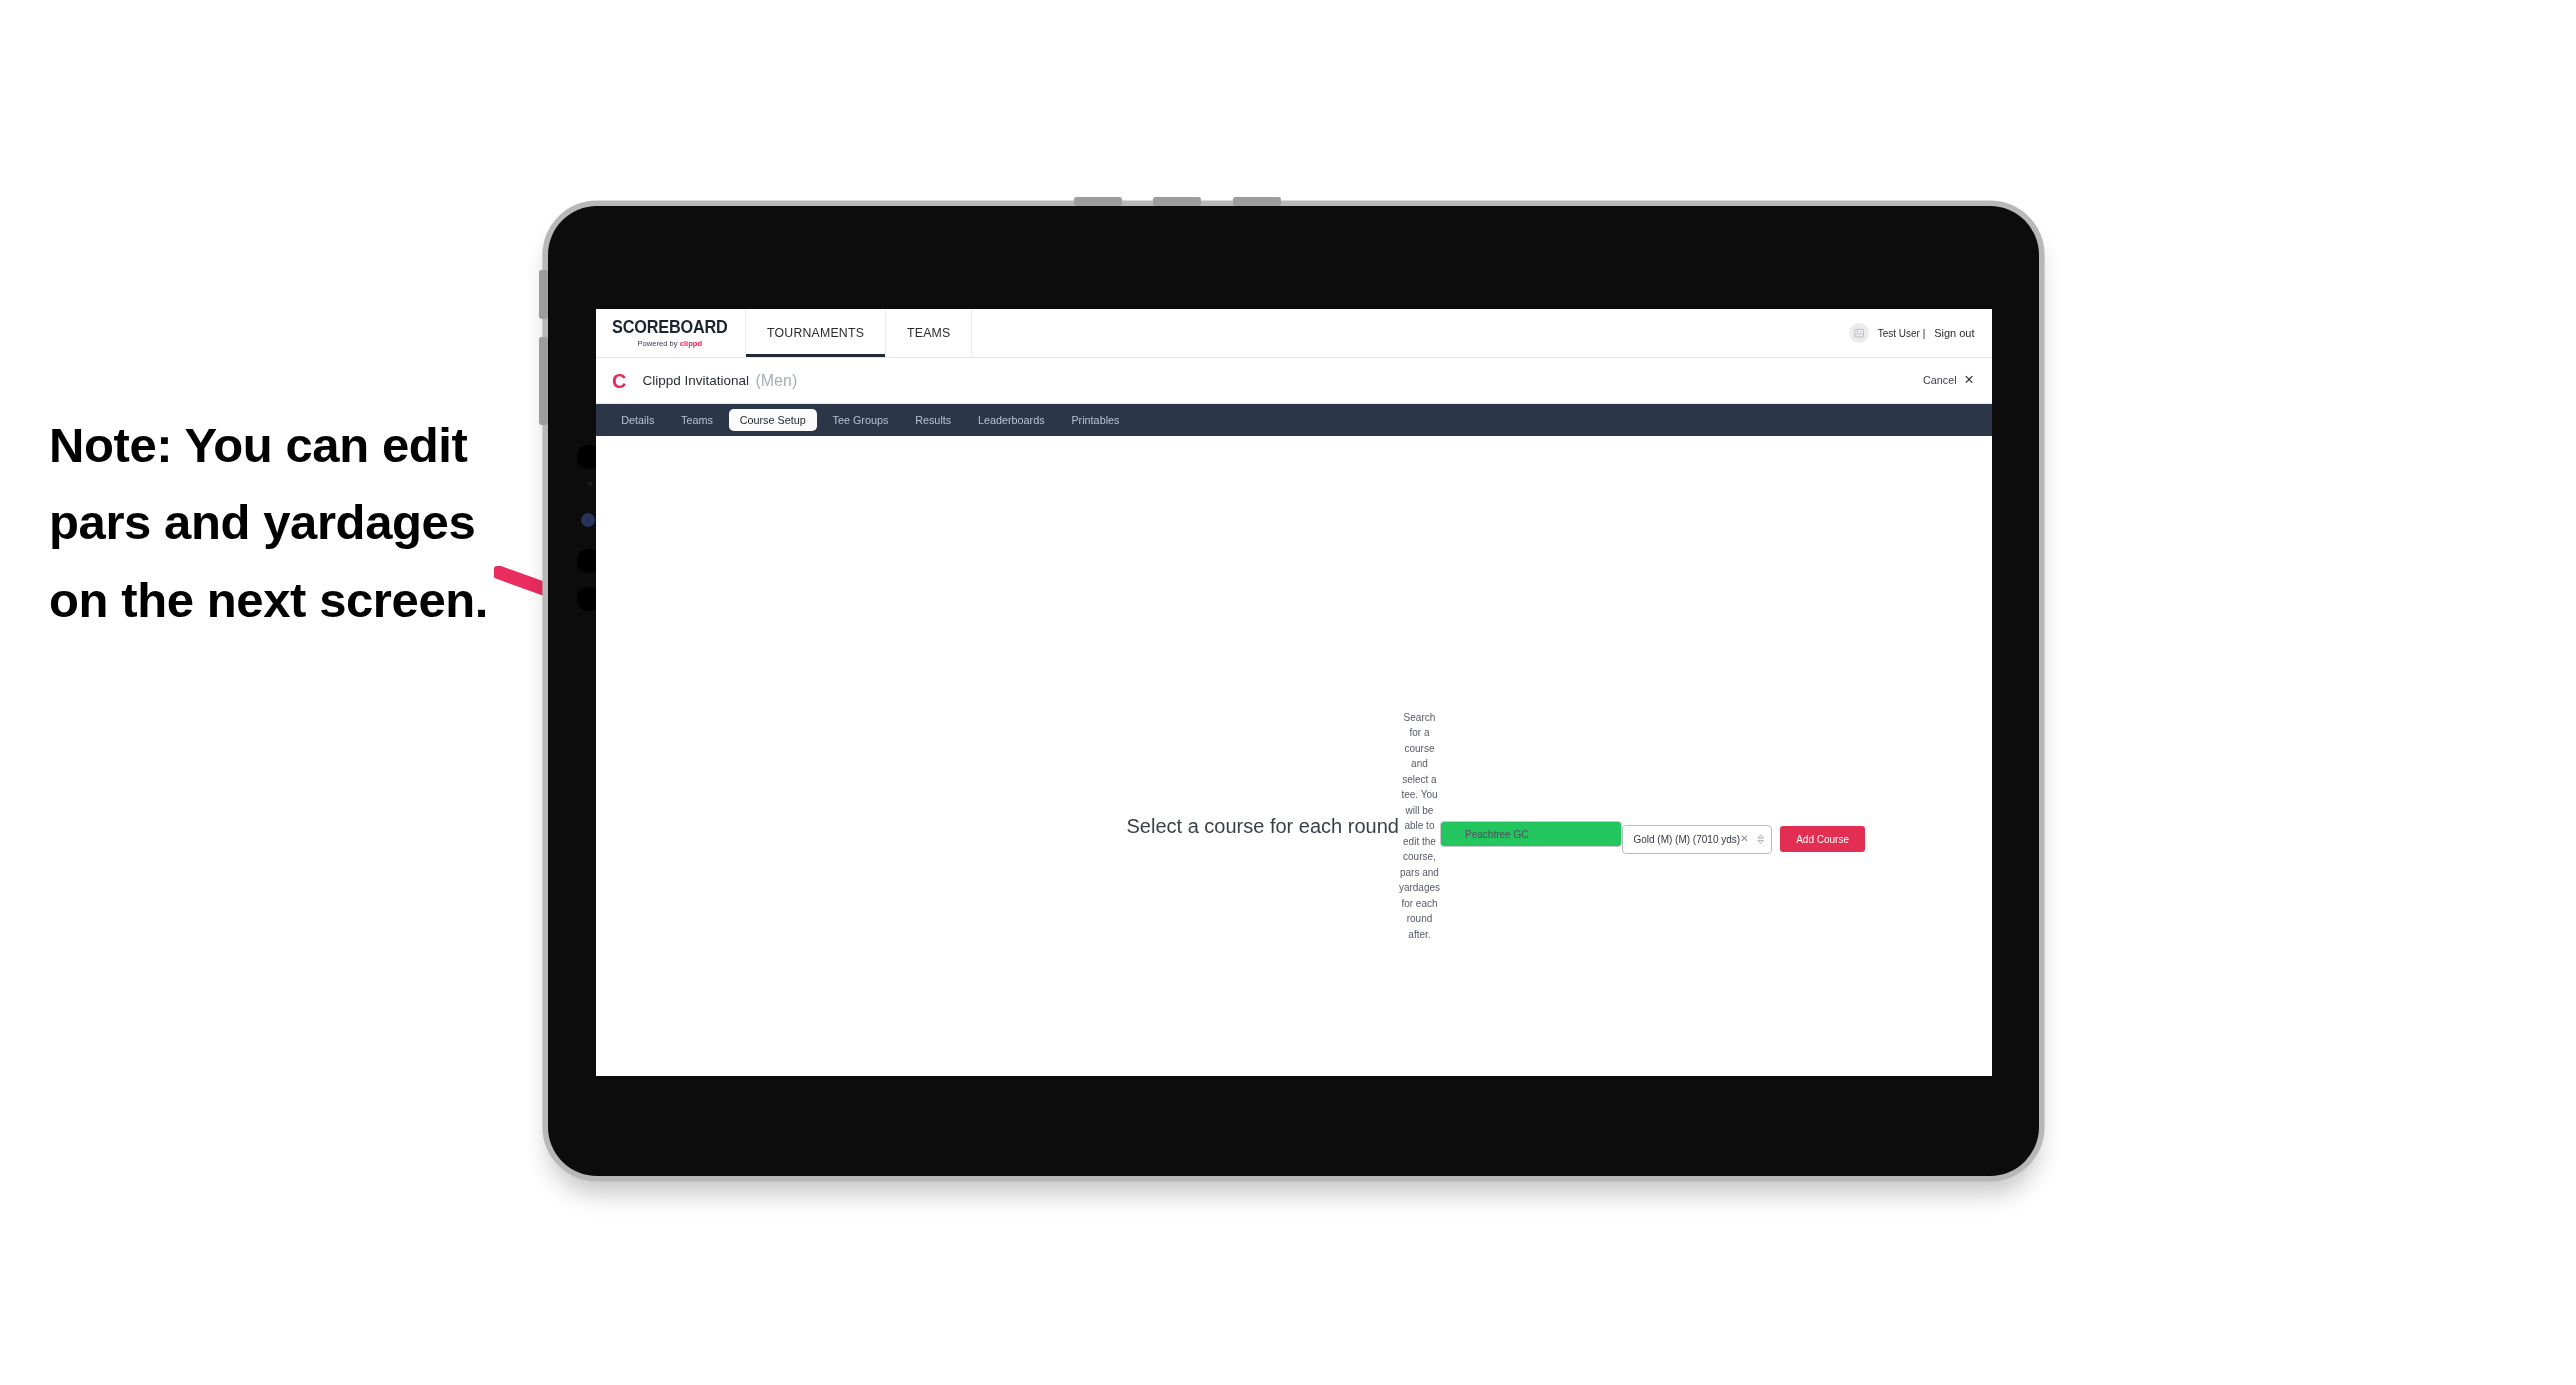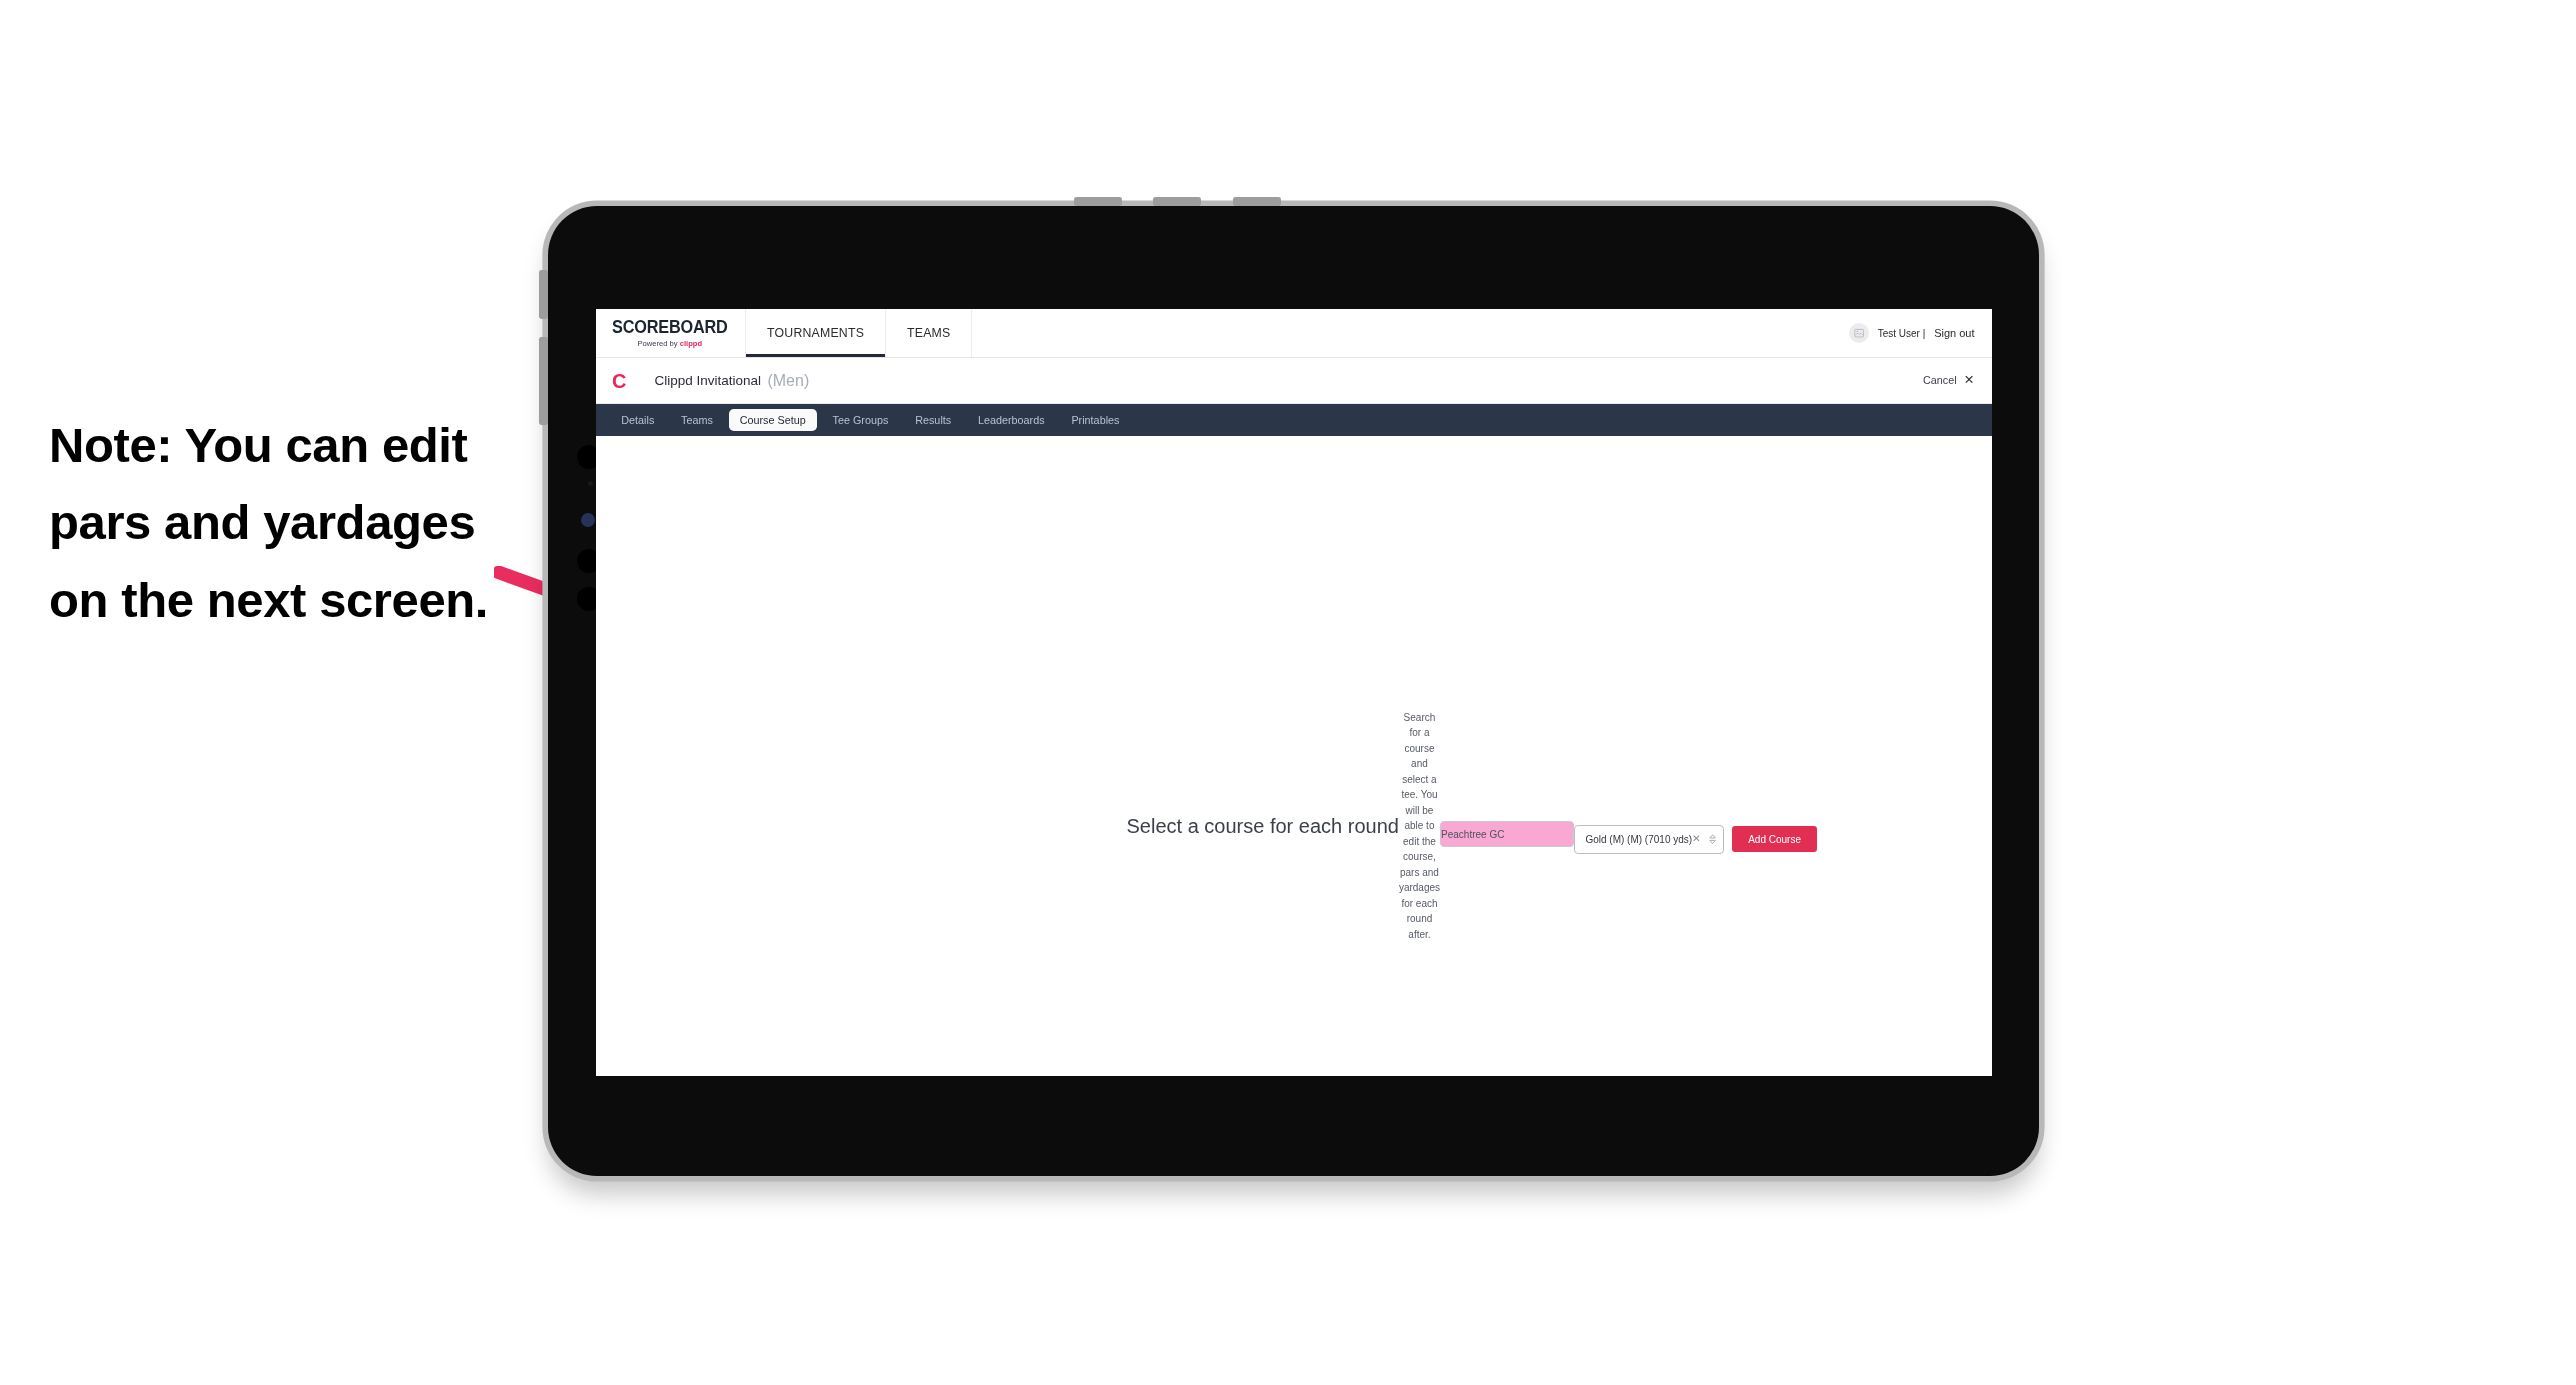--- a/index.html
+++ b/index.html
@@ -134,21 +134,21 @@
     height: 46px;
     padding: 0 17.5px 0 16px;
     background: #fff;
     border-bottom: 0.8px solid #ebebed;
   }
   .logo-c {
     font-size: 20px; font-weight: 700; color: #e8285c;
     line-height: 1; margin-right: 16px;
     font-family: "Liberation Sans", sans-serif;
   }
-  .tourney-name { font-size: 13.5px; color: #2a2e38; margin-left: 12px; }
+  .tourney-name { font-size: 13.5px; color: #2a2e38; }
   .tourney-gender { font-size: 16px; color: #a8adb8; margin-left: 6.4px; }
   .title-spacer { flex: 1; }
   .cancel-link { display: flex; align-items: center; gap: 7.2px; cursor: pointer; }
   .cancel-text { font-size: 10.8px; color: #3c3f48; }
   .cancel-x { font-size: 12.7px; color: #2a2e38; line-height: 1; }
 
   
   .subnav {
     display: flex; align-items: center;
     height: 32px;
@@ -187,22 +187,22 @@
     line-height: 1.55;
     color: #565b66;
     text-align: center;
     width: 296px;
     margin-bottom: 16px;
   }
   .search-input {
     width: 296px; height: 26px;
     border: 0.8px solid #c8cacf;
     border-radius: 4px;
-    background: #f9a8d4;
-    padding: 0 0;
+    background: #22c55e;
+    padding: 0 24px;
     font-size: 10px;
     color: #4d525c;
     font-family: "Liberation Sans", sans-serif;
   }
   .search-input::placeholder { color: #9a9ea8; }
   .row2 { display: flex; align-items: center; gap: 8px; margin-top: 10.4px; width: 296px; }
   .tee-select {
     flex: 1;
     height: 29px;
     border: 0.8px solid #b9bcc2;

